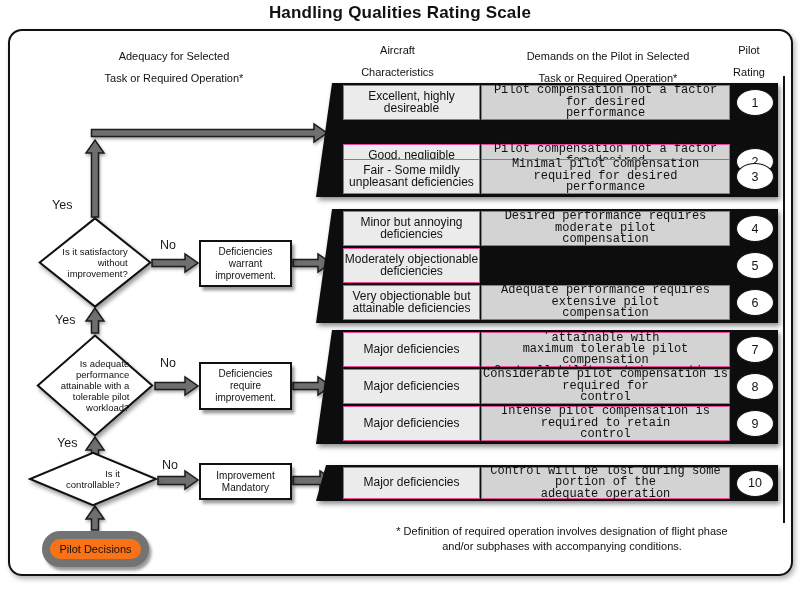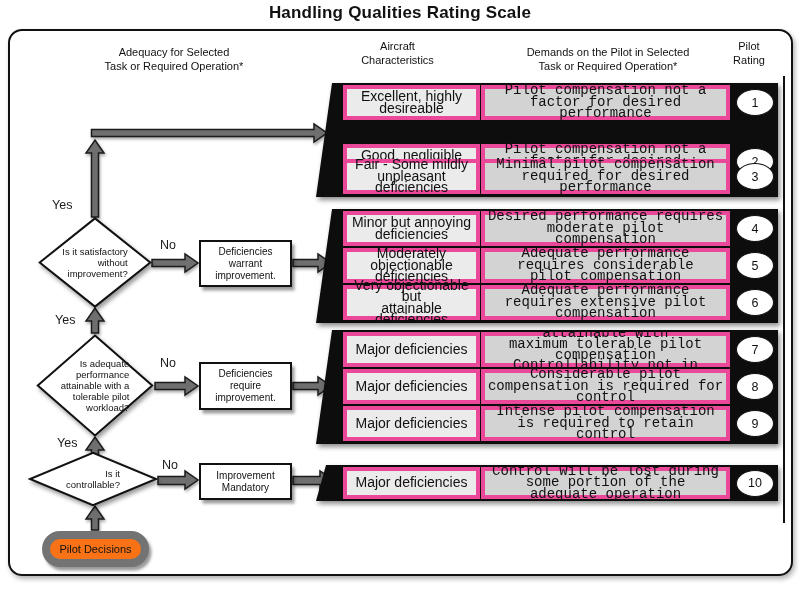--- a/index.html
+++ b/index.html
@@ -15,35 +15,35 @@
 
   
   #title{left:0;top:3px;width:800px;text-align:center;font-size:17px;font-weight:600;letter-spacing:.2px;}
   #frame{
     left:8px;top:29px;width:781px;height:543px;
     border:2.5px solid #111;border-radius:14px;background:transparent;
     box-shadow:2px 3px 5px rgba(0,0,0,.30);
   }
 
   
-  .colhead{font-size:11px;line-height:14px;}
+  .colhead{font-size:11px;line-height:22px;}
   #h-adequacy{left:58px;top:45px;width:232px;}
   #h-aircraft{left:330px;top:39px;width:135px;}
   #h-demands{left:482px;top:45px;width:252px;}
   #h-rating{left:716px;top:39px;width:66px;}
 
   
   .panelwrap{left:316px;width:462px;filter:drop-shadow(2px 3px 2.5px rgba(0,0,0,.45));}
   .panel{position:absolute;inset:0;background:#0d0d0d;}
   .slant3{clip-path:polygon(16px 0,100% 0,100% 100%,0 100%);}
   .slant1{clip-path:polygon(10px 0,100% 0,100% 100%,0 100%);}
   .row{position:absolute;left:0;width:100%;}
   .cellA,.cellB{
     position:absolute;top:0;height:100%;box-sizing:border-box;
-    border:4px solid #ec4899;font-size:14px;line-height:11.5px;
+    border:1px solid #ec4899;font-size:12px;line-height:11.5px;
   }
   .cellA{left:27px;width:137px;background:#ebebeb;}
   .cellB{left:165px;width:249px;background:#d3d3d3;font-family:Liberation Mono, monospace;}
   .badge{
     position:absolute;left:420px;width:38px;height:27px;border-radius:50%;
     background:#ffffff;border:1.5px solid #111;box-sizing:border-box;
     font-size:12.5px;
   }
 
   
@@ -138,22 +138,20 @@
       <div class="row" style="top:2px;height:35px;">
         <div class="cellA center ml">Minor but annoying
 deficiencies</div>
         <div class="cellB center ml">Desired performance requires moderate pilot
 compensation</div>
         <div class="badge center" style="top:4px;">4</div>
       </div>
       <div class="row" style="top:39px;height:35px;">
         <div class="cellA center ml">Moderately objectionable
 deficiencies</div>
-        <div class="cellB center ml">Adequate performance requires considerable
-pilot compensation</div>
         <div class="badge center" style="top:4px;">5</div>
       </div>
       <div class="row" style="top:76px;height:35px;">
         <div class="cellA center ml">Very objectionable but
 attainable deficiencies</div>
         <div class="cellB center ml">Adequate performance requires extensive pilot
 compensation</div>
         <div class="badge center" style="top:4px;">6</div>
       </div>
     </div>
@@ -231,14 +229,16 @@
 
   <div id="terminal" class="abs center">Pilot Decisions</div>
 
   <div class="abs flowlab" style="left:52px;top:198px;">Yes</div>
   <div class="abs flowlab" style="left:55px;top:313px;">Yes</div>
   <div class="abs flowlab" style="left:57px;top:436px;">Yes</div>
   <div class="abs flowlab" style="left:160px;top:238px;">No</div>
   <div class="abs flowlab" style="left:160px;top:356px;">No</div>
   <div class="abs flowlab" style="left:162px;top:458px;">No</div>
 
+  <div id="footnote" class="abs ml">* Definition of required operation involves designation of flight phase
+and/or subphases with accompanying conditions.</div>
 
 </div>
 
 </body></html>

